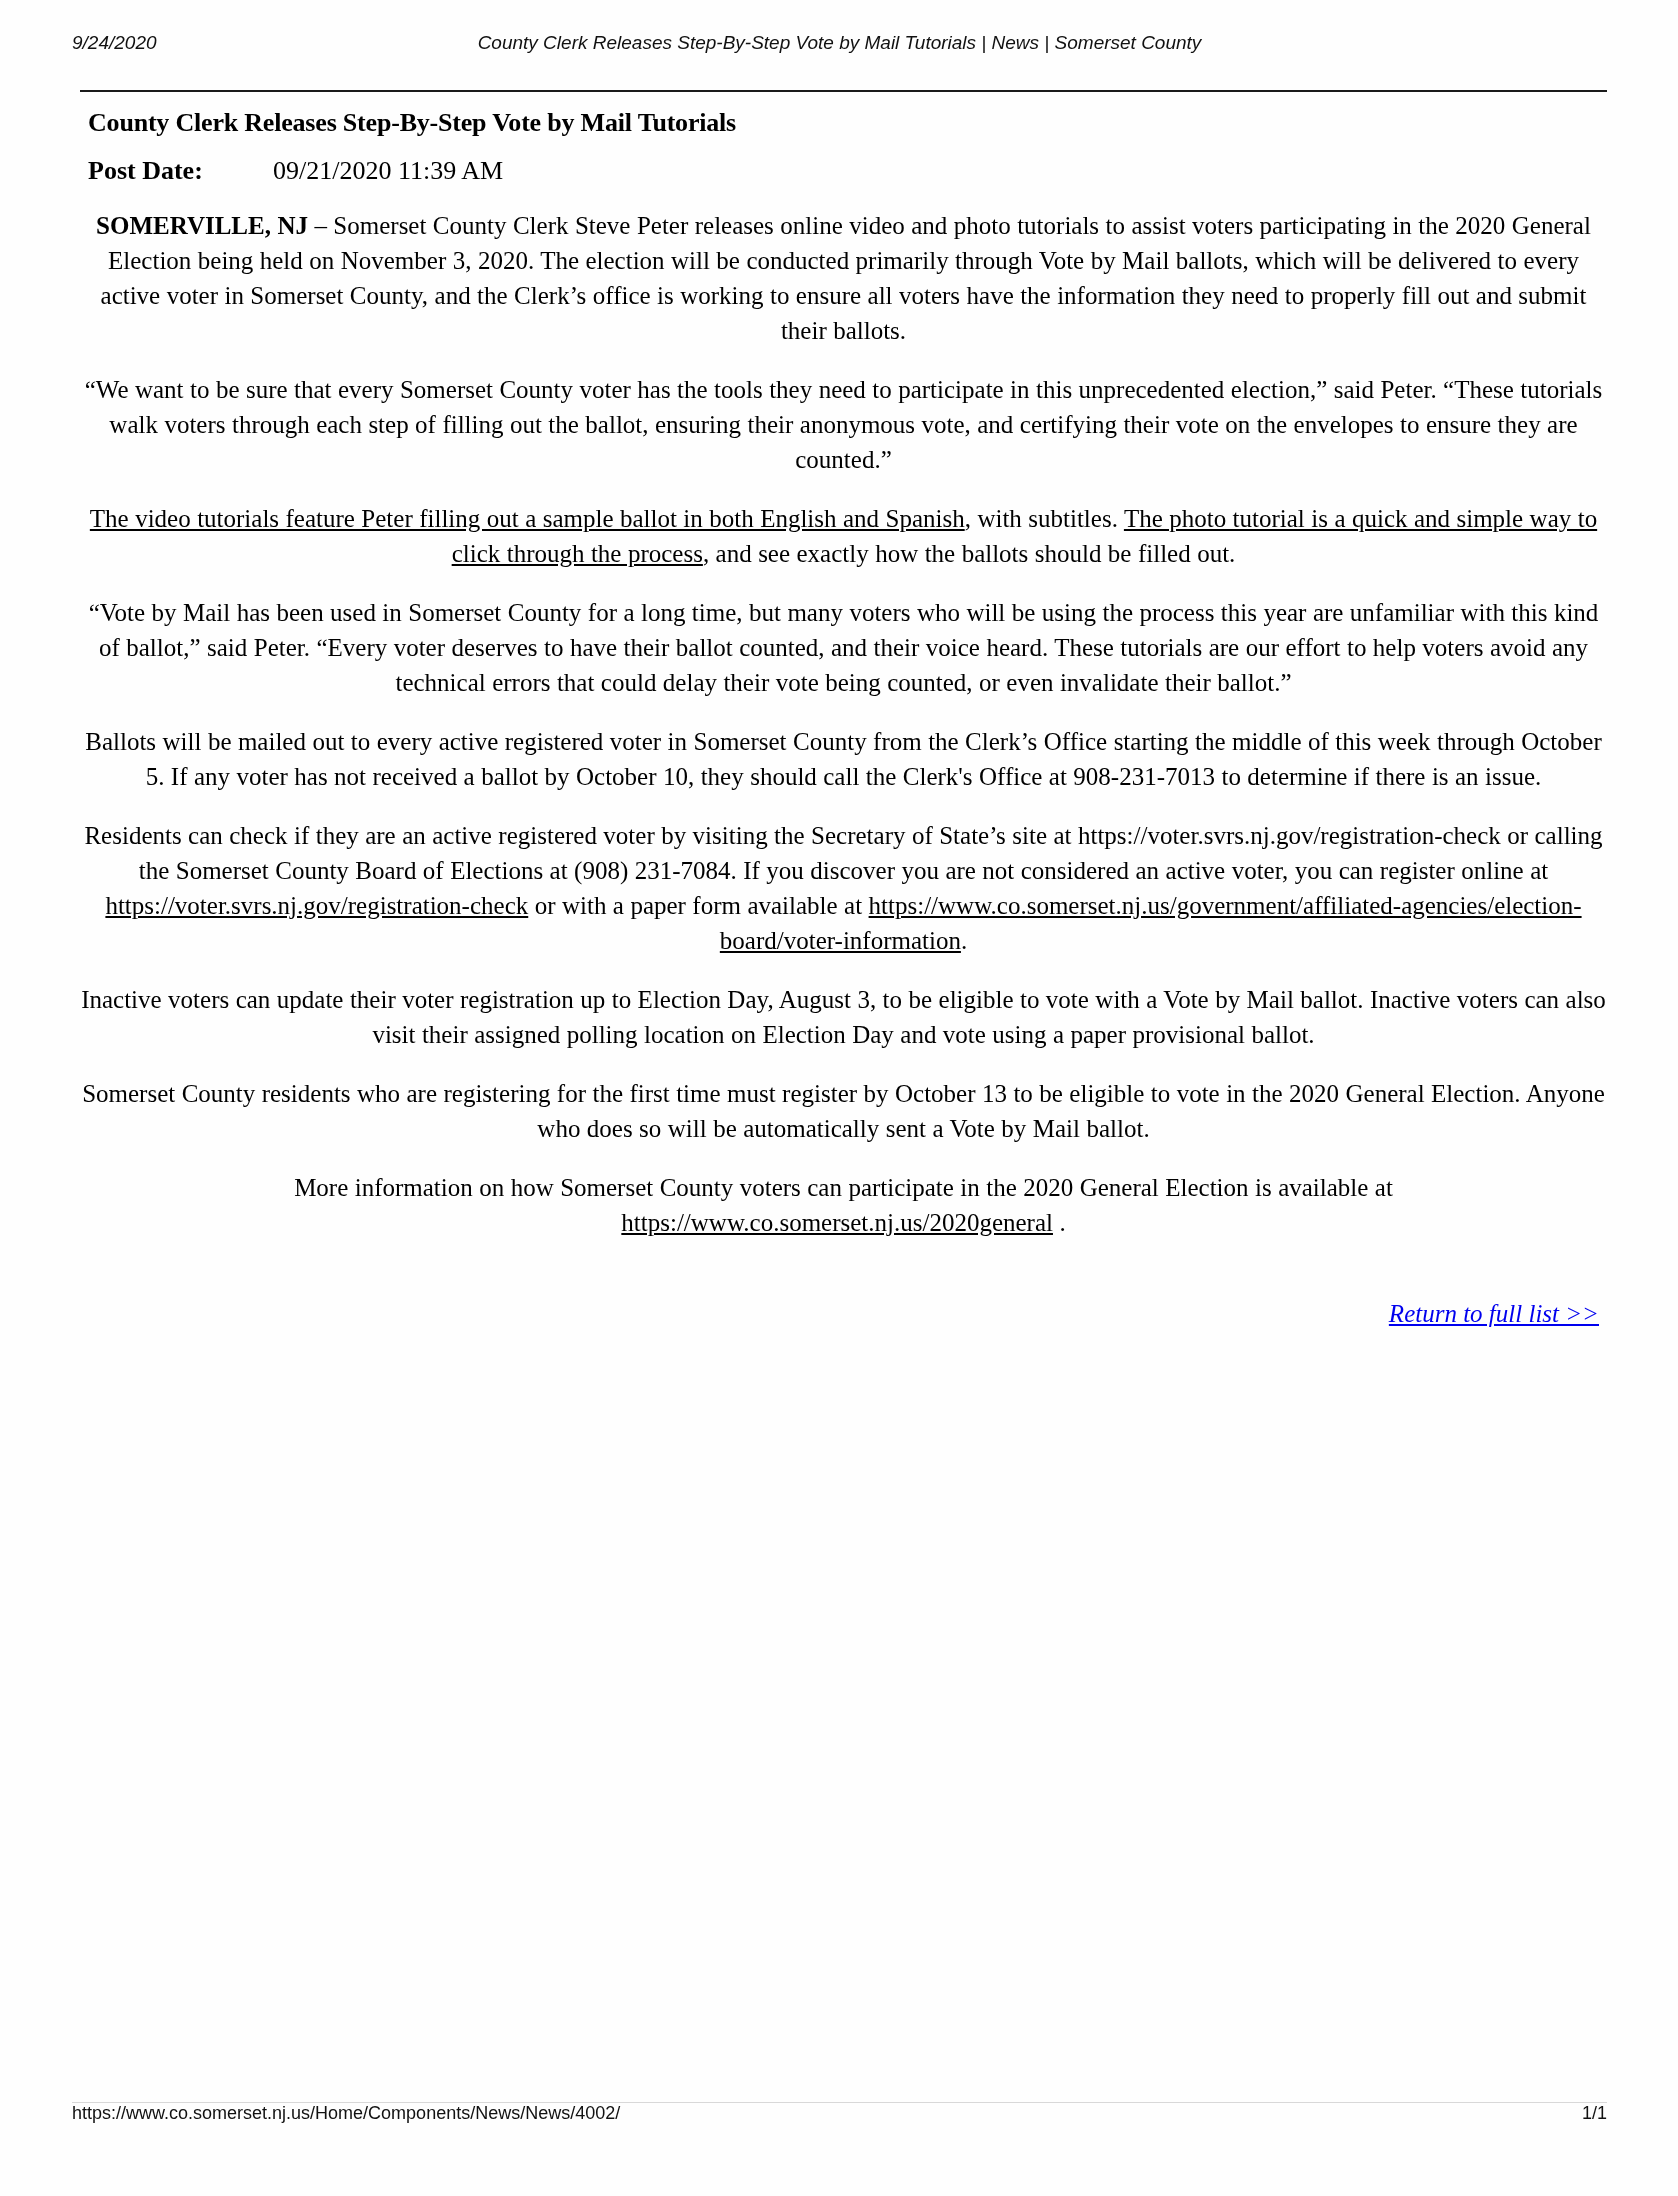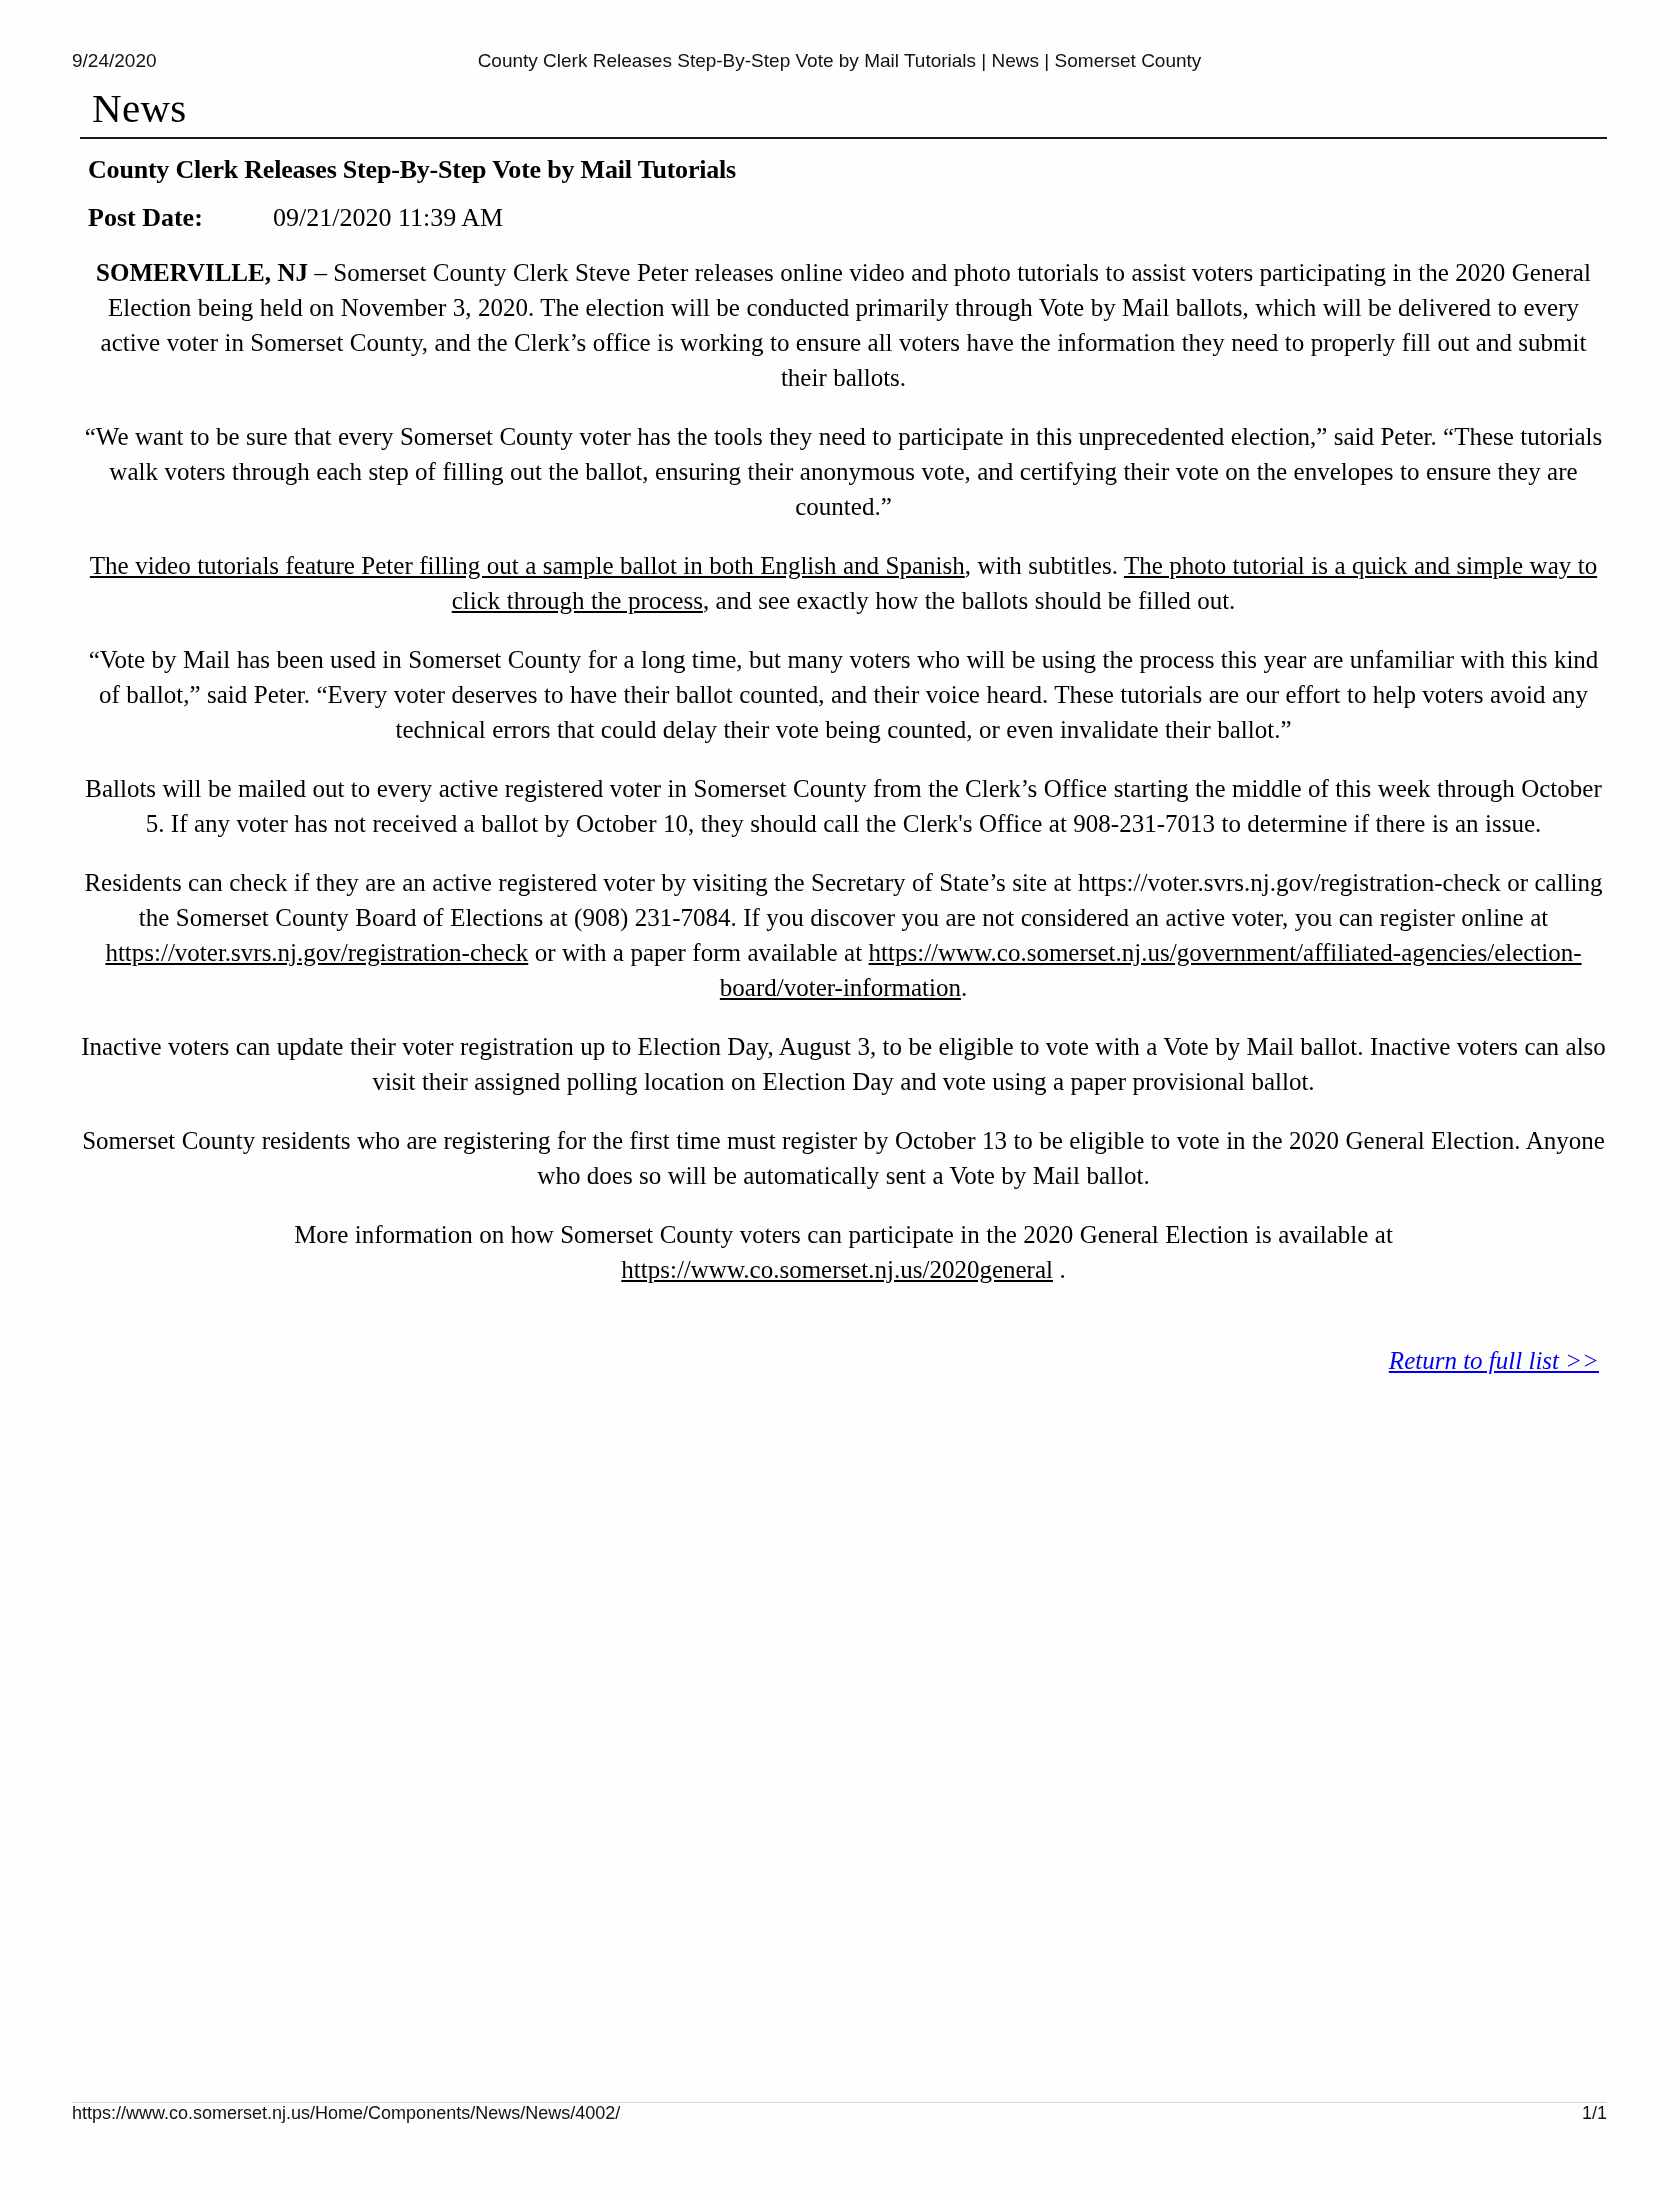--- a/index.html
+++ b/index.html
@@ -19,27 +19,28 @@
     position: absolute;
     left: 0; top: 0;
     width: 1679px;
     height: 2197px;
     background: #fefefe;
   }
   
   .print-header {
     position: absolute;
     left: 72px;
-    top: 50px;
+    top: 32px;
     width: 1535px;
     display: flex;
     align-items: flex-end;
     font-family: "Liberation Sans", sans-serif;
     font-size: 19px;
     color: #111;
+    font-style: italic;
   }
   .print-header .ph-date {
     width: 239px;
     text-align: left;
     white-space: nowrap;
   }
   .print-header .ph-title {
     flex: 1;
     text-align: center;
     white-space: nowrap;
@@ -139,21 +140,20 @@
 <div class="page">
 
   <div class="print-header">
     <div class="ph-date">9/24/2020</div>
     <div class="ph-title">County Clerk Releases Step-By-Step Vote by Mail Tutorials | News | Somerset County</div>
     <div class="ph-spacer"></div>
   </div>
 
   <div class="doc">
 
-    <div class="section-label">News</div>
     <div class="rule"></div>
 
     <h1 class="headline">County Clerk Releases Step-By-Step Vote by Mail Tutorials</h1>
 
     <div class="postdate-row">
       <div class="postdate-label">Post Date:</div>
       <div class="postdate-value">09/21/2020 11:39 AM</div>
     </div>
 
     <p class="para"><b>SOMERVILLE, NJ</b><span> – Somerset County Clerk Steve Peter releases online video and photo tutorials to assist voters participating in the 2020 General Election being held on November 3, 2020. The election will be conducted primarily through Vote by Mail ballots, which will be delivered to every active voter in Somerset County, and the Clerk’s office is working to ensure all voters have the information they need to properly fill out and submit their ballots.</span></p>

